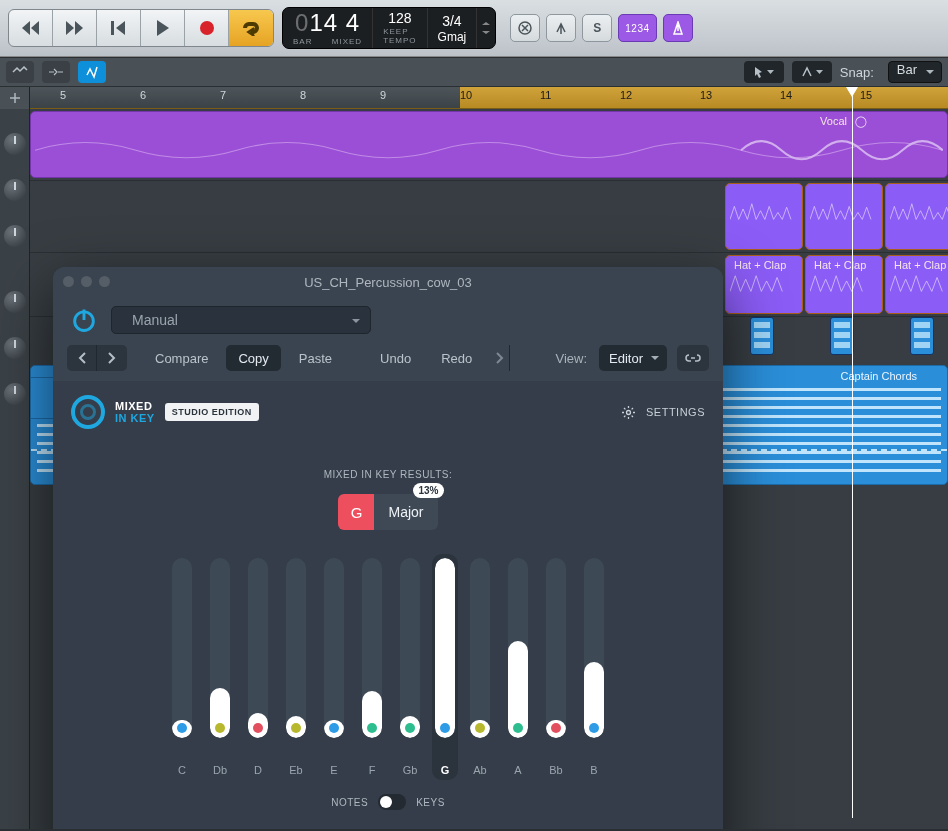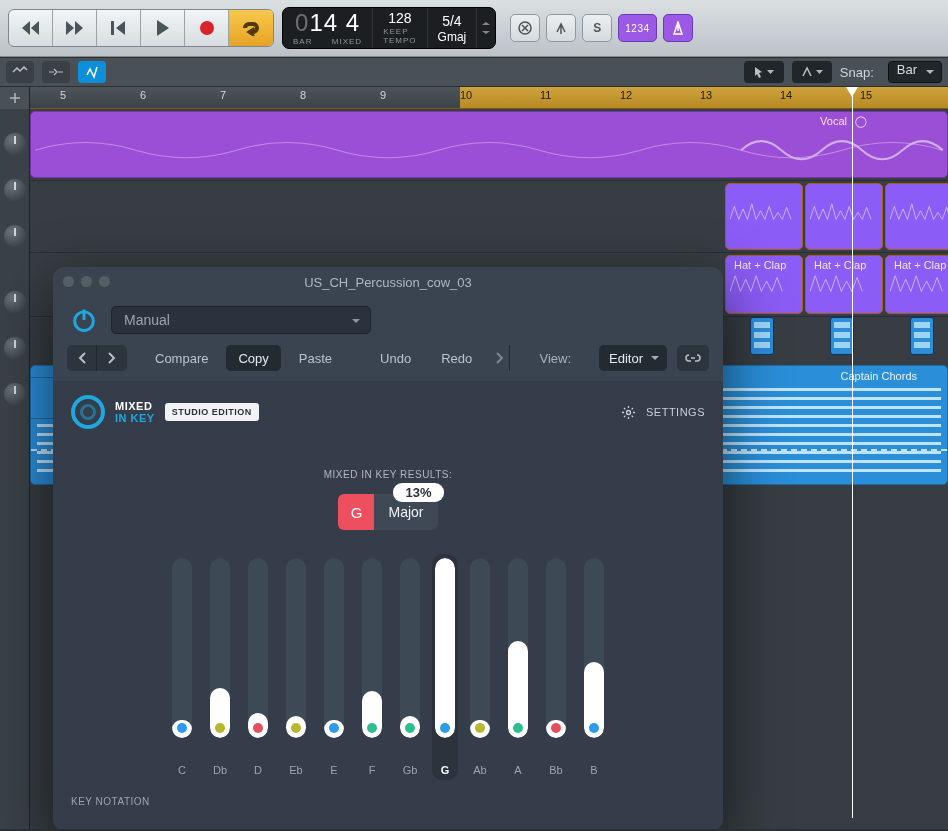--- a/index.html
+++ b/index.html
@@ -69,51 +69,51 @@
 
   
   .plugin{position:absolute;left:53px;top:158px;width:670px;background:#3a4450;border-radius:12px;box-shadow:0 20px 60px rgba(0,0,0,.6);overflow:hidden;z-index:20}
   .plugin-titlebar{height:30px;background:#3a4450;display:flex;align-items:center;justify-content:center;color:#aeb7bf;font-size:13px;position:relative}
   .win-dots{position:absolute;left:10px;top:9px;display:flex;gap:7px}
   .win-dot{width:11px;height:11px;border-radius:50%;background:#555e66}
   .plugin-header{background:#3a4450;padding:6px 14px 10px;display:flex;flex-direction:column;gap:8px}
   .ph-row1{display:flex;align-items:center;gap:10px}
   .power{width:34px;height:34px;border-radius:50%;display:flex;align-items:center;justify-content:center}
   .power svg{width:28px;height:28px}
-  .manual-sel{flex:0 0 260px;height:28px;background:#2a333d;border:1px solid #1e252c;border-radius:5px;color:#9aa5ae;padding:0 12px;display:flex;align-items:center;position:relative;font-size:14px}
+  .manual-sel{flex:0 0 260px;height:28px;background:#2a333d;border:1px solid #1e252c;border-radius:5px;color:#9aa5ae;padding:0 20px;display:flex;align-items:center;position:relative;font-size:14px}
   .manual-sel::after{content:"";position:absolute;right:10px;top:12px;border:4px solid transparent;border-top-color:#8b96a0}
   .ph-row2{display:flex;align-items:center;gap:4px}
   .nav-arrows{display:flex;background:#2c353e;border-radius:5px;overflow:hidden;margin-right:12px}
   .nav-arrow{width:30px;height:26px;display:flex;align-items:center;justify-content:center;color:#b4bec7;border-right:1px solid #1f2730}
   .nav-arrow:last-child{border-right:none}
   .hbtn{height:26px;padding:0 12px;color:#b9c3cb;font-size:13px;display:flex;align-items:center;border-radius:5px;margin-right:2px;cursor:pointer}
   .hbtn.active{background:#222a32;color:#e4eaf0}
   .ph-row2 .spacer{flex:1}
-  .view-label{font-size:13px;color:#a8b2bb;margin-right:24px}
+  .view-label{font-size:13px;color:#a8b2bb;margin-right:8px}
   .editor-sel{background:#222a32;border-radius:5px;height:26px;padding:0 24px 0 10px;color:#e4eaf0;display:flex;align-items:center;position:relative;font-size:13px}
   .editor-sel::after{content:"";position:absolute;right:8px;top:11px;border:4px solid transparent;border-top-color:#a3aeb7}
   .link-btn{width:32px;height:26px;background:#2c353e;border-radius:5px;margin-left:6px;display:flex;align-items:center;justify-content:center}
 
   .plugin-body{background:#343d49;padding:14px 18px 16px}
   .brandrow{display:flex;align-items:center;gap:10px}
   .brand-logo{width:34px;height:34px;border-radius:50%;border:4px solid #1fa7e0;position:relative}
   .brand-logo::after{content:"";position:absolute;inset:5px;border-radius:50%;border:3px solid #1fa7e0;opacity:.5}
   .brand-text{font-size:11px;font-weight:700;letter-spacing:.5px;line-height:1.1}
   .brand-text .mixed{color:#fff}
   .brand-text .inkey{color:#1fa7e0}
   .edition-badge{background:#f0f2f4;color:#2b333b;font-size:9px;font-weight:700;letter-spacing:.5px;padding:4px 7px;border-radius:3px}
   .brandrow .spacer{flex:1}
   .settings{color:#c7d0d8;font-size:11px;letter-spacing:.5px;display:flex;align-items:center;gap:11px;cursor:pointer}
 
   .results-label{text-align:center;font-size:10px;letter-spacing:.5px;color:#aeb8c1;margin-top:40px}
   .key-pill{display:flex;justify-content:center;margin-top:14px}
   .key-wrap{display:flex;position:relative}
   .key-root{background:#ee4f5f;color:#fff;width:36px;height:36px;border-radius:6px 0 0 6px;display:flex;align-items:center;justify-content:center;font-size:15px;font-weight:500}
   .key-scale{background:#3f4956;color:#eef2f6;height:36px;padding:0 14px;border-radius:0 6px 6px 0;display:flex;align-items:center;font-size:14px}
-  .key-pct{position:absolute;right:-6px;top:-11px;background:#fff;color:#2b333b;font-size:13px;font-weight:700;padding:2px 12px;border-radius:9px}
+  .key-pct{position:absolute;right:-6px;top:-11px;background:#fff;color:#2b333b;font-size:10px;font-weight:700;padding:2px 5px;border-radius:9px}
 
   .bars{display:flex;justify-content:center;gap:12px;margin-top:36px;align-items:flex-end;height:210px}
   .bar-col{display:flex;flex-direction:column;align-items:center;width:26px}
   .bar-track{width:20px;height:180px;background:#3e4956;border-radius:10px;position:relative;overflow:hidden}
   .bar-fill{position:absolute;bottom:0;left:0;right:0;background:#fff;border-radius:10px}
   .bar-dot{width:10px;height:10px;border-radius:50%;position:absolute;bottom:5px;left:50%;transform:translateX(-50%)}
   .bar-label{font-size:11px;color:#9aa5af;margin-top:26px}
   .bar-col.active .bar-label{color:#fff;font-weight:600}
   .bar-col.active{background:#2b333d;border-radius:10px;padding:4px 3px;margin:-4px -3px}
 
@@ -167,21 +167,21 @@
   <div class="lcd">
     <div class="lcd-col">
       <div class="lcd-big"><span class="dim">0</span><span>14</span>&nbsp;<span>4</span></div>
       <div class="lcd-sub"><span>BAR</span>&nbsp;&nbsp;&nbsp;&nbsp;&nbsp;&nbsp;<span>MIXED</span></div>
     </div>
     <div class="lcd-col">
       <div class="lcd-mid">128</div>
       <div class="lcd-sub"><span>KEEP</span><br><span>TEMPO</span></div>
     </div>
     <div class="lcd-col">
-      <div class="lcd-mid">5/4</div>
+      <div class="lcd-mid">3/4</div>
       <div class="lcd-mid" style="font-size:12px;margin-top:3px">Gmaj</div>
     </div>
     <div class="lcd-arrow">
       <svg width="8" height="12">
           <path d="M0 3l4-3 4 3H0zm0 6l4 3 4-3H0z" fill="currentColor"></path>
         </svg>
     </div>
   </div>
 
   <div class="right-tools">
@@ -506,20 +506,25 @@
           </div>
           <div class="bar-col">
             <div class="bar-track">
               <div class="bar-fill" style="height: 42%;"></div>
               <div class="bar-dot" style="background: rgb(46, 155, 230);"></div>
             </div>
             <div class="bar-label">B</div>
           </div>
         </div>
 
+      <div class="toggle-row">
+        <span>NOTES</span>
+        <div class="toggle"></div>
+        <span>KEYS</span>
+      </div>
 
       <div class="bottom-row">
         <div>
           <div class="kn-label">KEY NOTATION</div>
 
         </div>
         <div class="spacer"></div>
 
       </div>
     </div>

